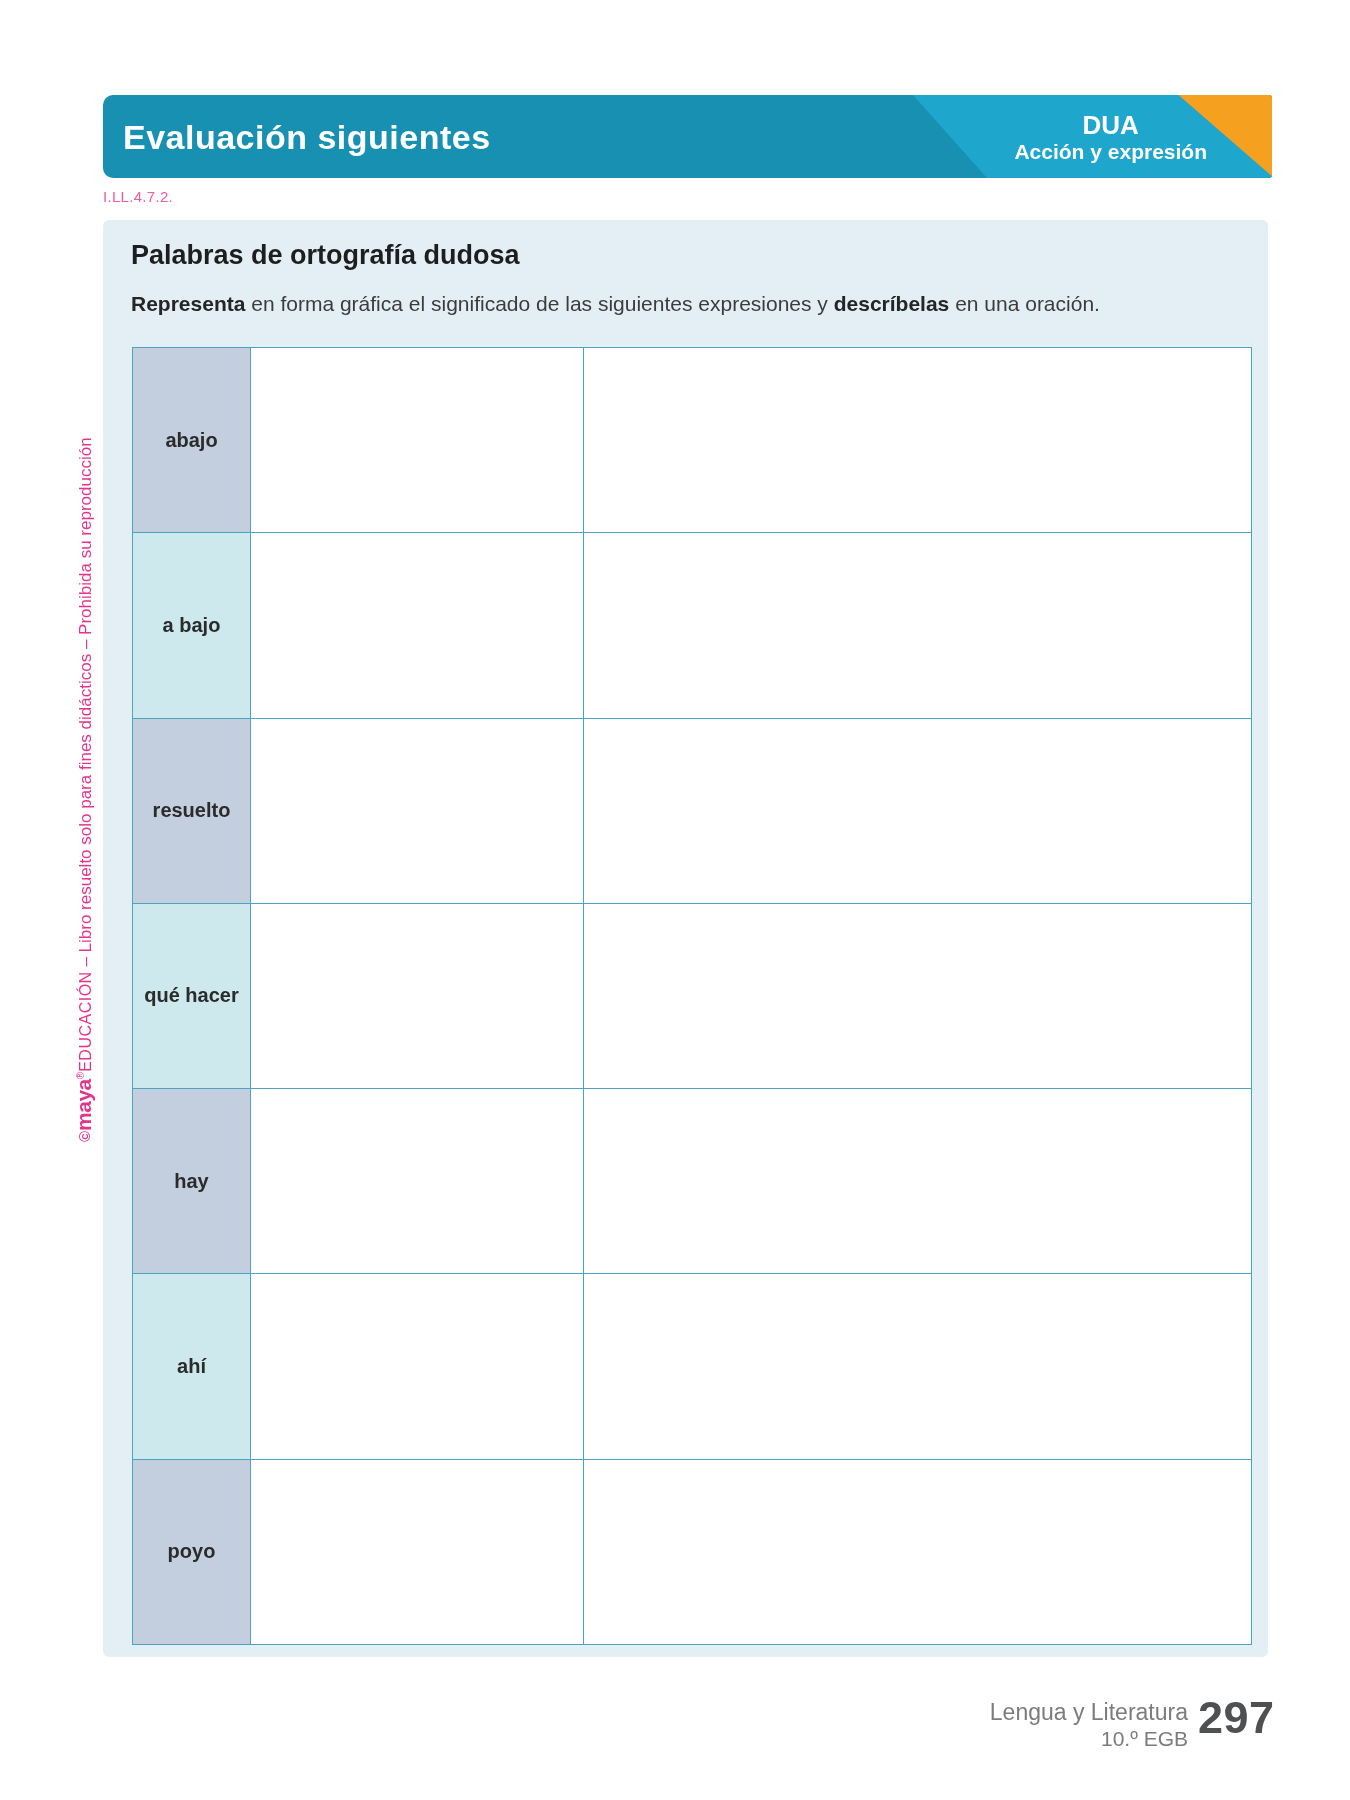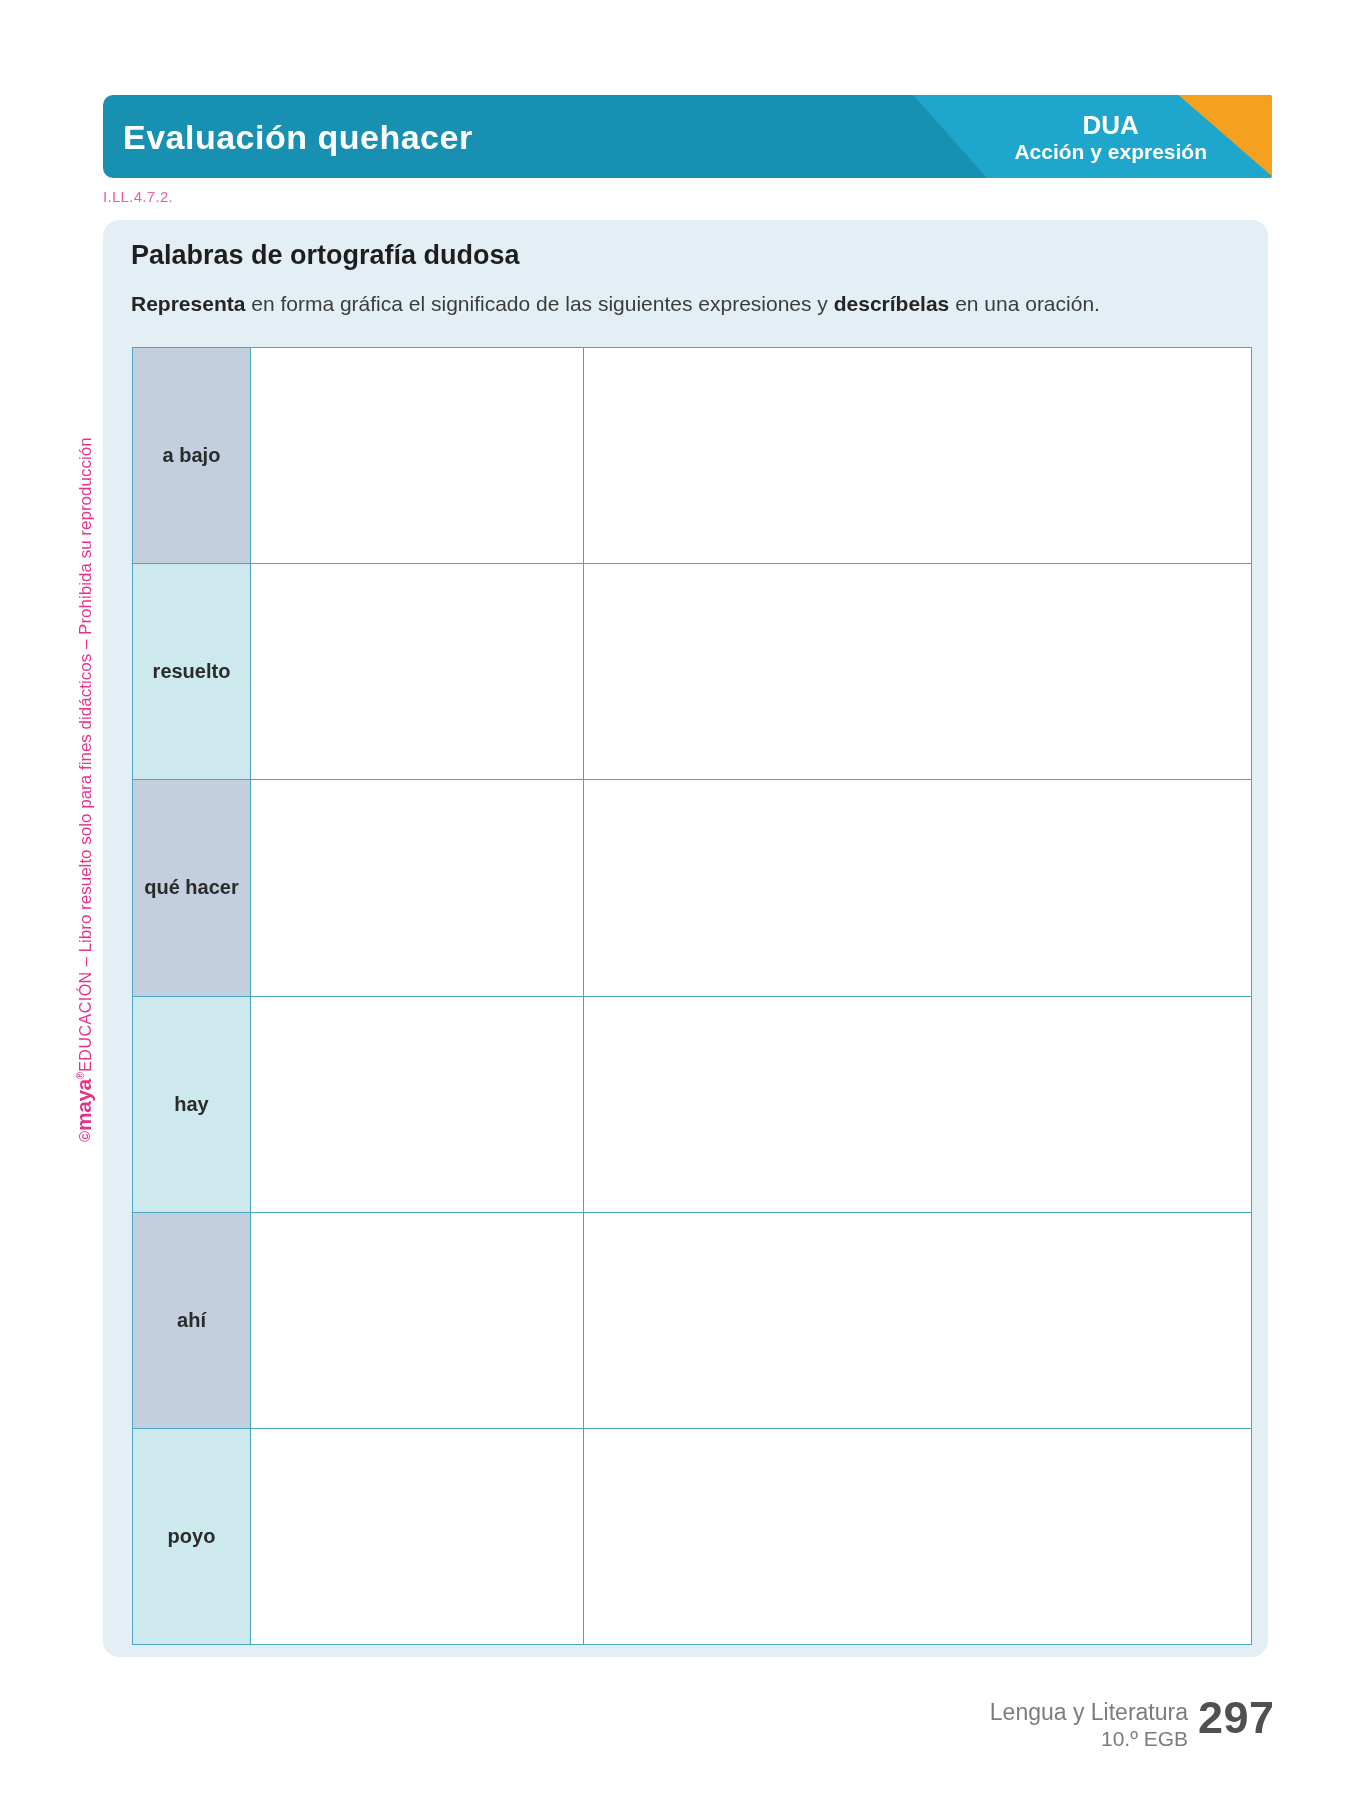--- a/index.html
+++ b/index.html
@@ -62,21 +62,21 @@
   .brand-name{ font-size: 21px; font-weight: 800; letter-spacing: -0.5px; }
   .brand-reg { font-size: 10px; vertical-align: 7px; }
   .brand-suffix { font-size: 16px; font-weight: 400; letter-spacing: 0.5px; }
   .imprint-notice { font-size: 17px; font-weight: 500; }
 
   
   .card {
     position: absolute; left: 103px; top: 220px;
     width: 1165px; height: 1437px;
     background: #e4eff5;
-    border-radius: 16px;
+    border-radius: 6px;
   }
   .card-title {
     position: absolute; left: 28px; top: 20px;
     font-size: 27px; font-weight: 700; color: #1e1e1e;
     margin: 0;
   }
   .card-instruction {
     position: absolute; left: 28px; top: 72px;
     font-size: 21px; color: #3c3c3c; margin: 0;
   }
@@ -116,38 +116,43 @@
     font-size: 45px; font-weight: 800; color: #4f5052;
     letter-spacing: 0.5px;
   }
 </style>
 </head>
 <body>
 
 <div class="header-bar">
   <div class="header-cyan"></div>
   <div class="header-orange"></div>
-  <div class="header-title">Evaluación quehacer</div>
+  <div class="header-title">Evaluación siguientes</div>
   <div class="dua-block">
     <span class="dua-main">DUA</span>
     <span class="dua-sub">Acción y expresión</span>
   </div>
 </div>
 
 <div class="ref-code">I.LL.4.7.2.</div>
 
 <div class="side-imprint">
   <span class="brand-c">©</span><span class="brand-name">maya</span><span class="brand-reg">®</span><span class="brand-suffix">EDUCACIÓN</span><span class="imprint-notice"> – Libro resuelto solo para fines didácticos – Prohibida su reproducción</span>
 </div>
 
 <div class="card">
   <h2 class="card-title">Palabras de ortografía dudosa</h2>
   <p class="card-instruction"><b>Representa</b><span> en forma gráfica el significado de las siguientes expresiones y </span><b>descríbelas</b><span> en una oración.</span></p>
 
   <div class="ws-table">
+    <div class="trow">
+      <div class="cell-label">abajo</div>
+      <div class="cell-draw"></div>
+      <div class="cell-write"></div>
+    </div>
     <div class="trow">
       <div class="cell-label">a bajo</div>
       <div class="cell-draw"></div>
       <div class="cell-write"></div>
     </div>
     <div class="trow">
       <div class="cell-label">resuelto</div>
       <div class="cell-draw"></div>
       <div class="cell-write"></div>
     </div>

